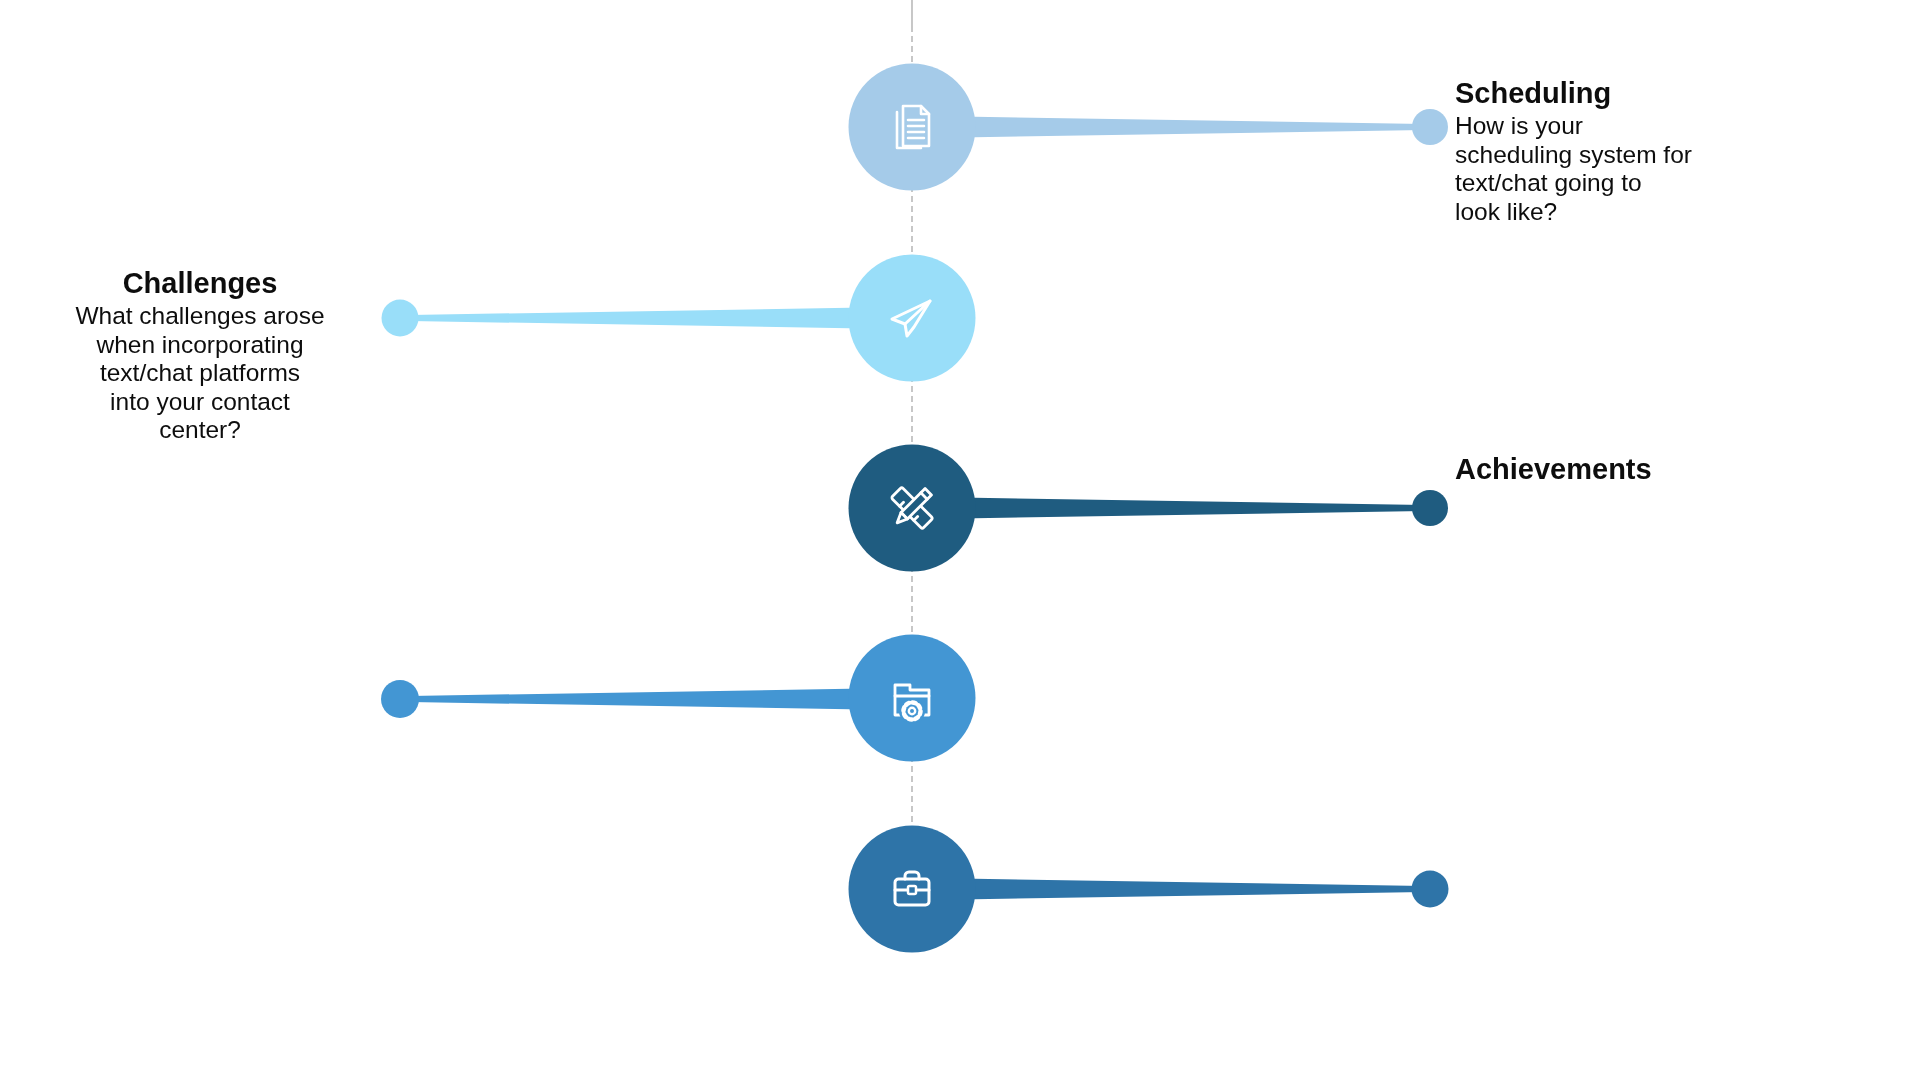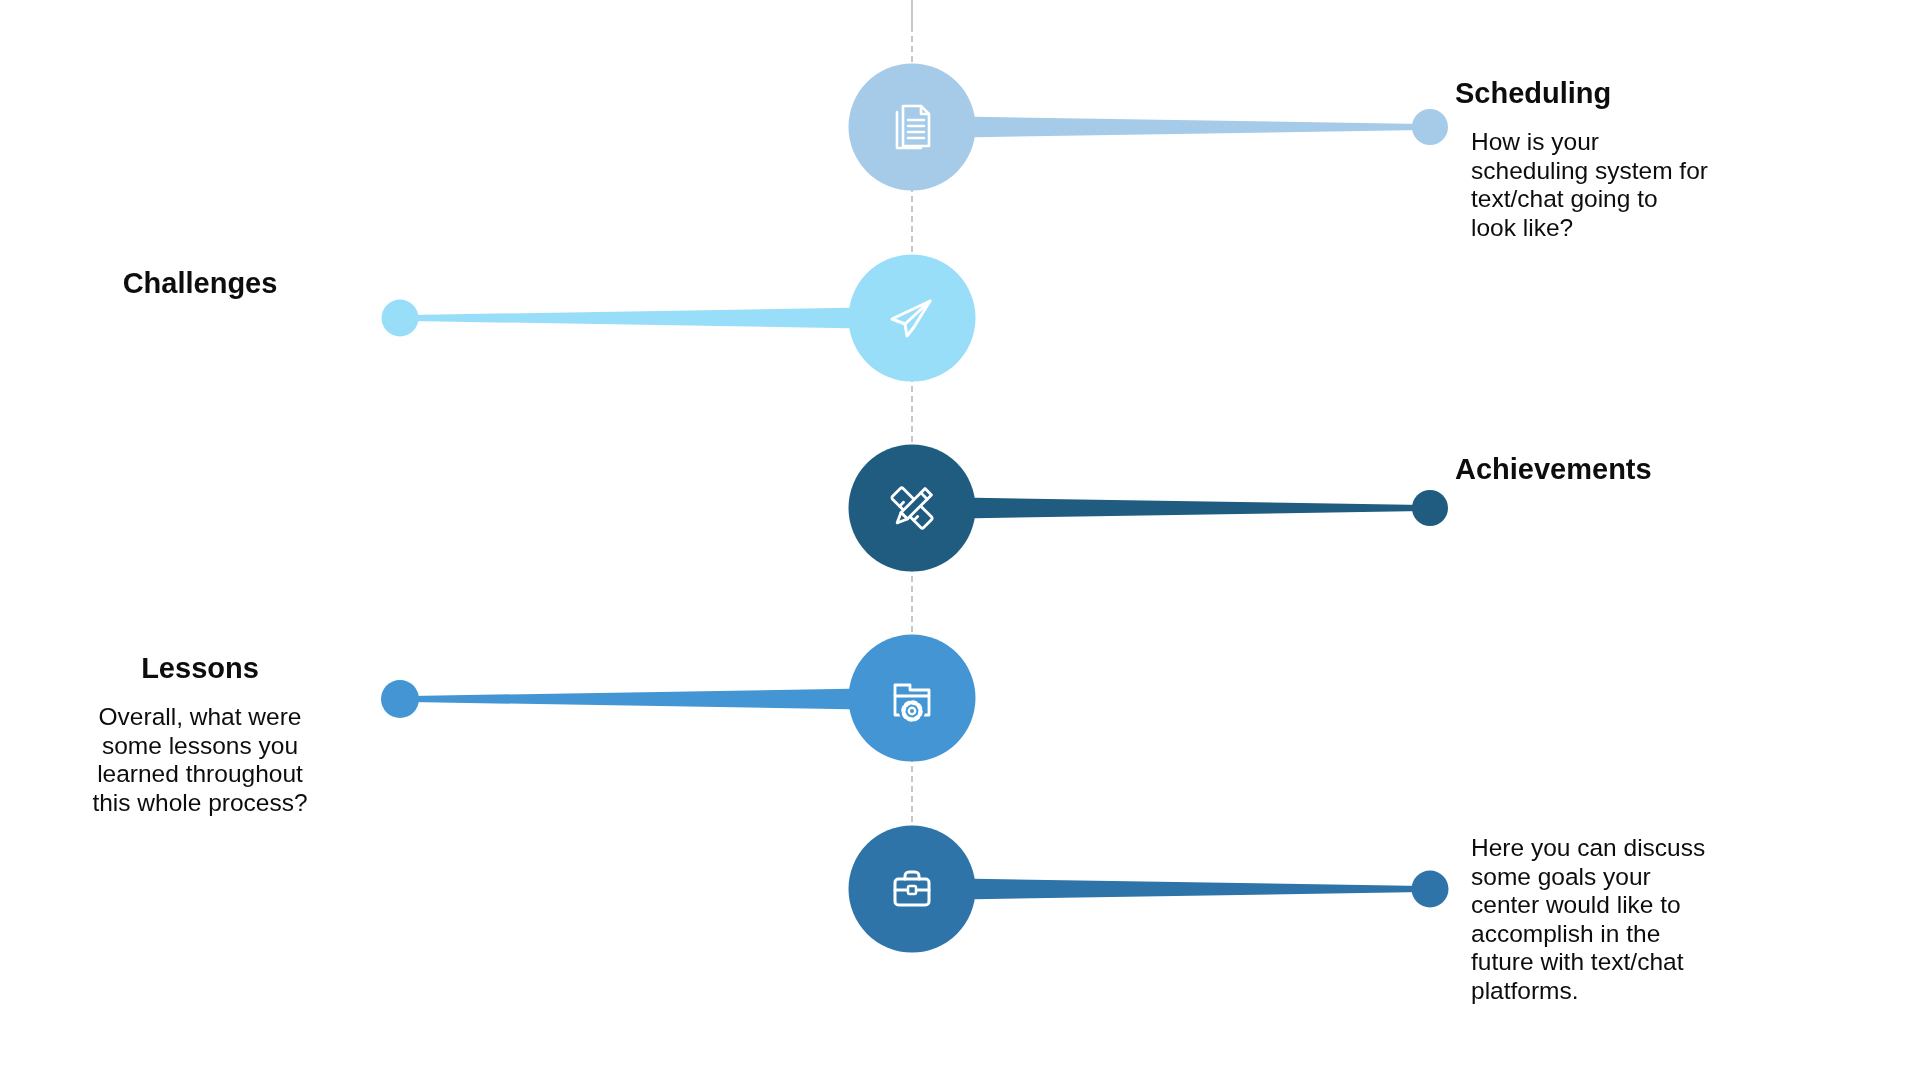--- a/index.html
+++ b/index.html
@@ -28,21 +28,21 @@
   .text-block.right { text-align: left; }
   .text-block.left  { text-align: center; }
   .text-block h2 {
     margin: 0;
     font-size: 29px;
     line-height: 38px;
     font-weight: bold;
     color: #0d0d0d;
   }
   .text-block p {
-    margin: 16px;
+    margin: 0;
     font-size: 24.5px;
     line-height: 28.5px;
     white-space: pre-line;
     color: #0d0d0d;
   }
 </style>
 </head>
 <body>
 
 <div class="canvas">
@@ -120,36 +120,28 @@
   <div class="text-block right" style="left:1455px; top:74px">
     <h2>Scheduling</h2>
     <p>How is your
 scheduling system for
 text/chat going to
 look like?</p>
   </div>
 
   <div class="text-block left" style="right:1555px; top:264px">
     <h2>Challenges</h2>
+    <p>What challenges arose
+when incorporating
+text/chat platforms
+into your contact
+center?</p>
   </div>
 
   <div class="text-block right" style="left:1455px; top:450px">
     <h2>Achievements</h2>
   </div>
 
-  <div class="text-block left" style="right:1555px; top:649px">
-    <h2>Lessons</h2>
-    <p>Overall, what were
-some lessons you
-learned throughout
-this whole process?</p>
-  </div>
 
   <div class="text-block right" style="left:1455px; top:818px">
-    <p>Here you can discuss
-some goals your
-center would like to
-accomplish in the
-future with text/chat
-platforms.</p>
   </div>
 
 </div>
 
 </body></html>

